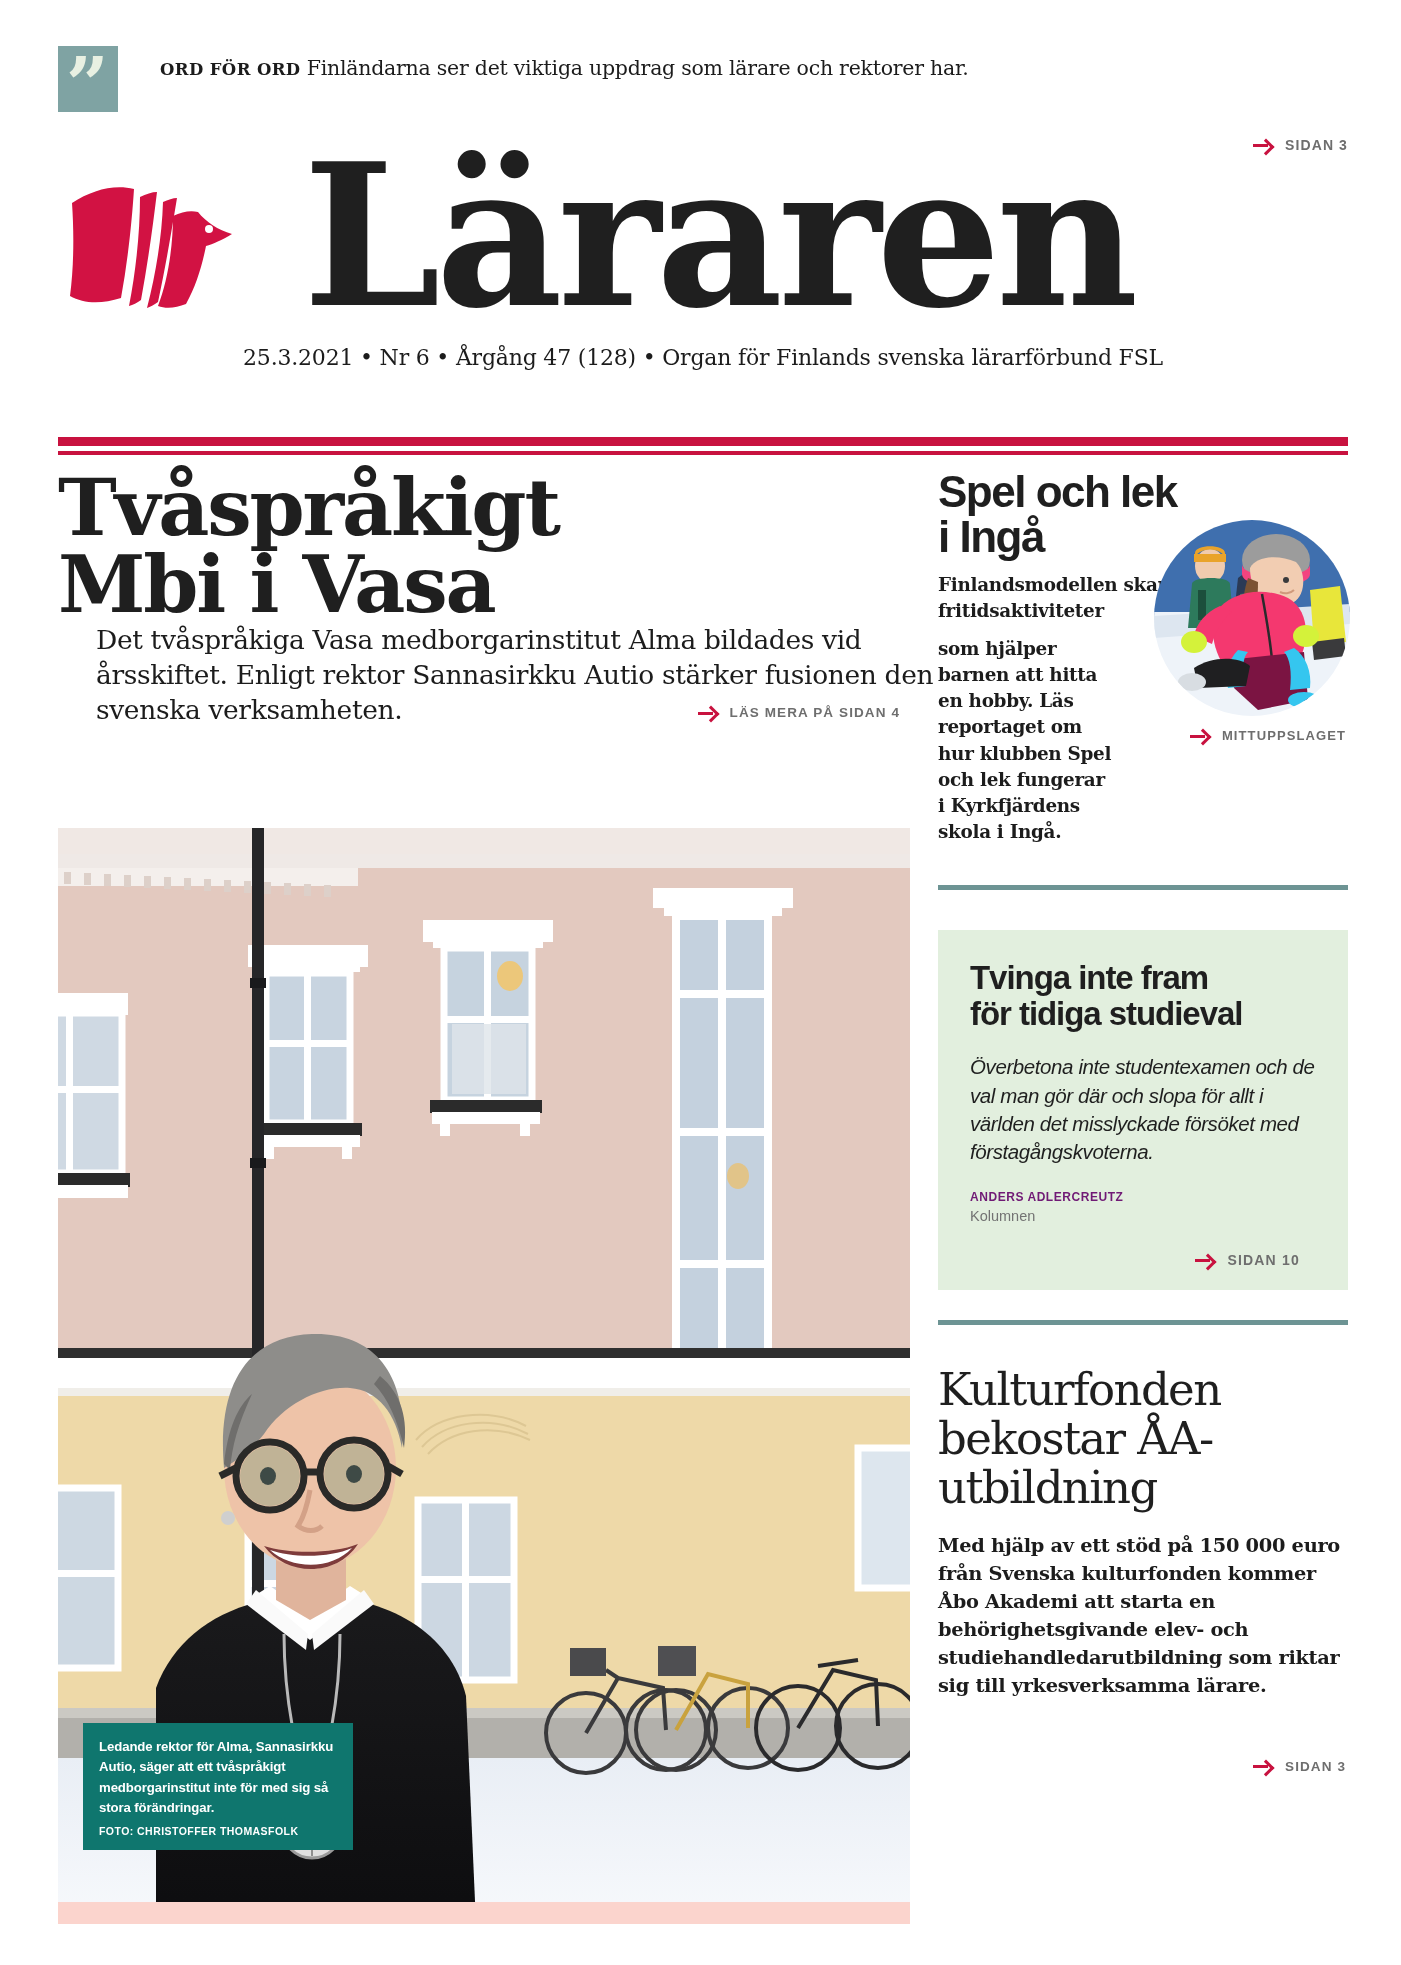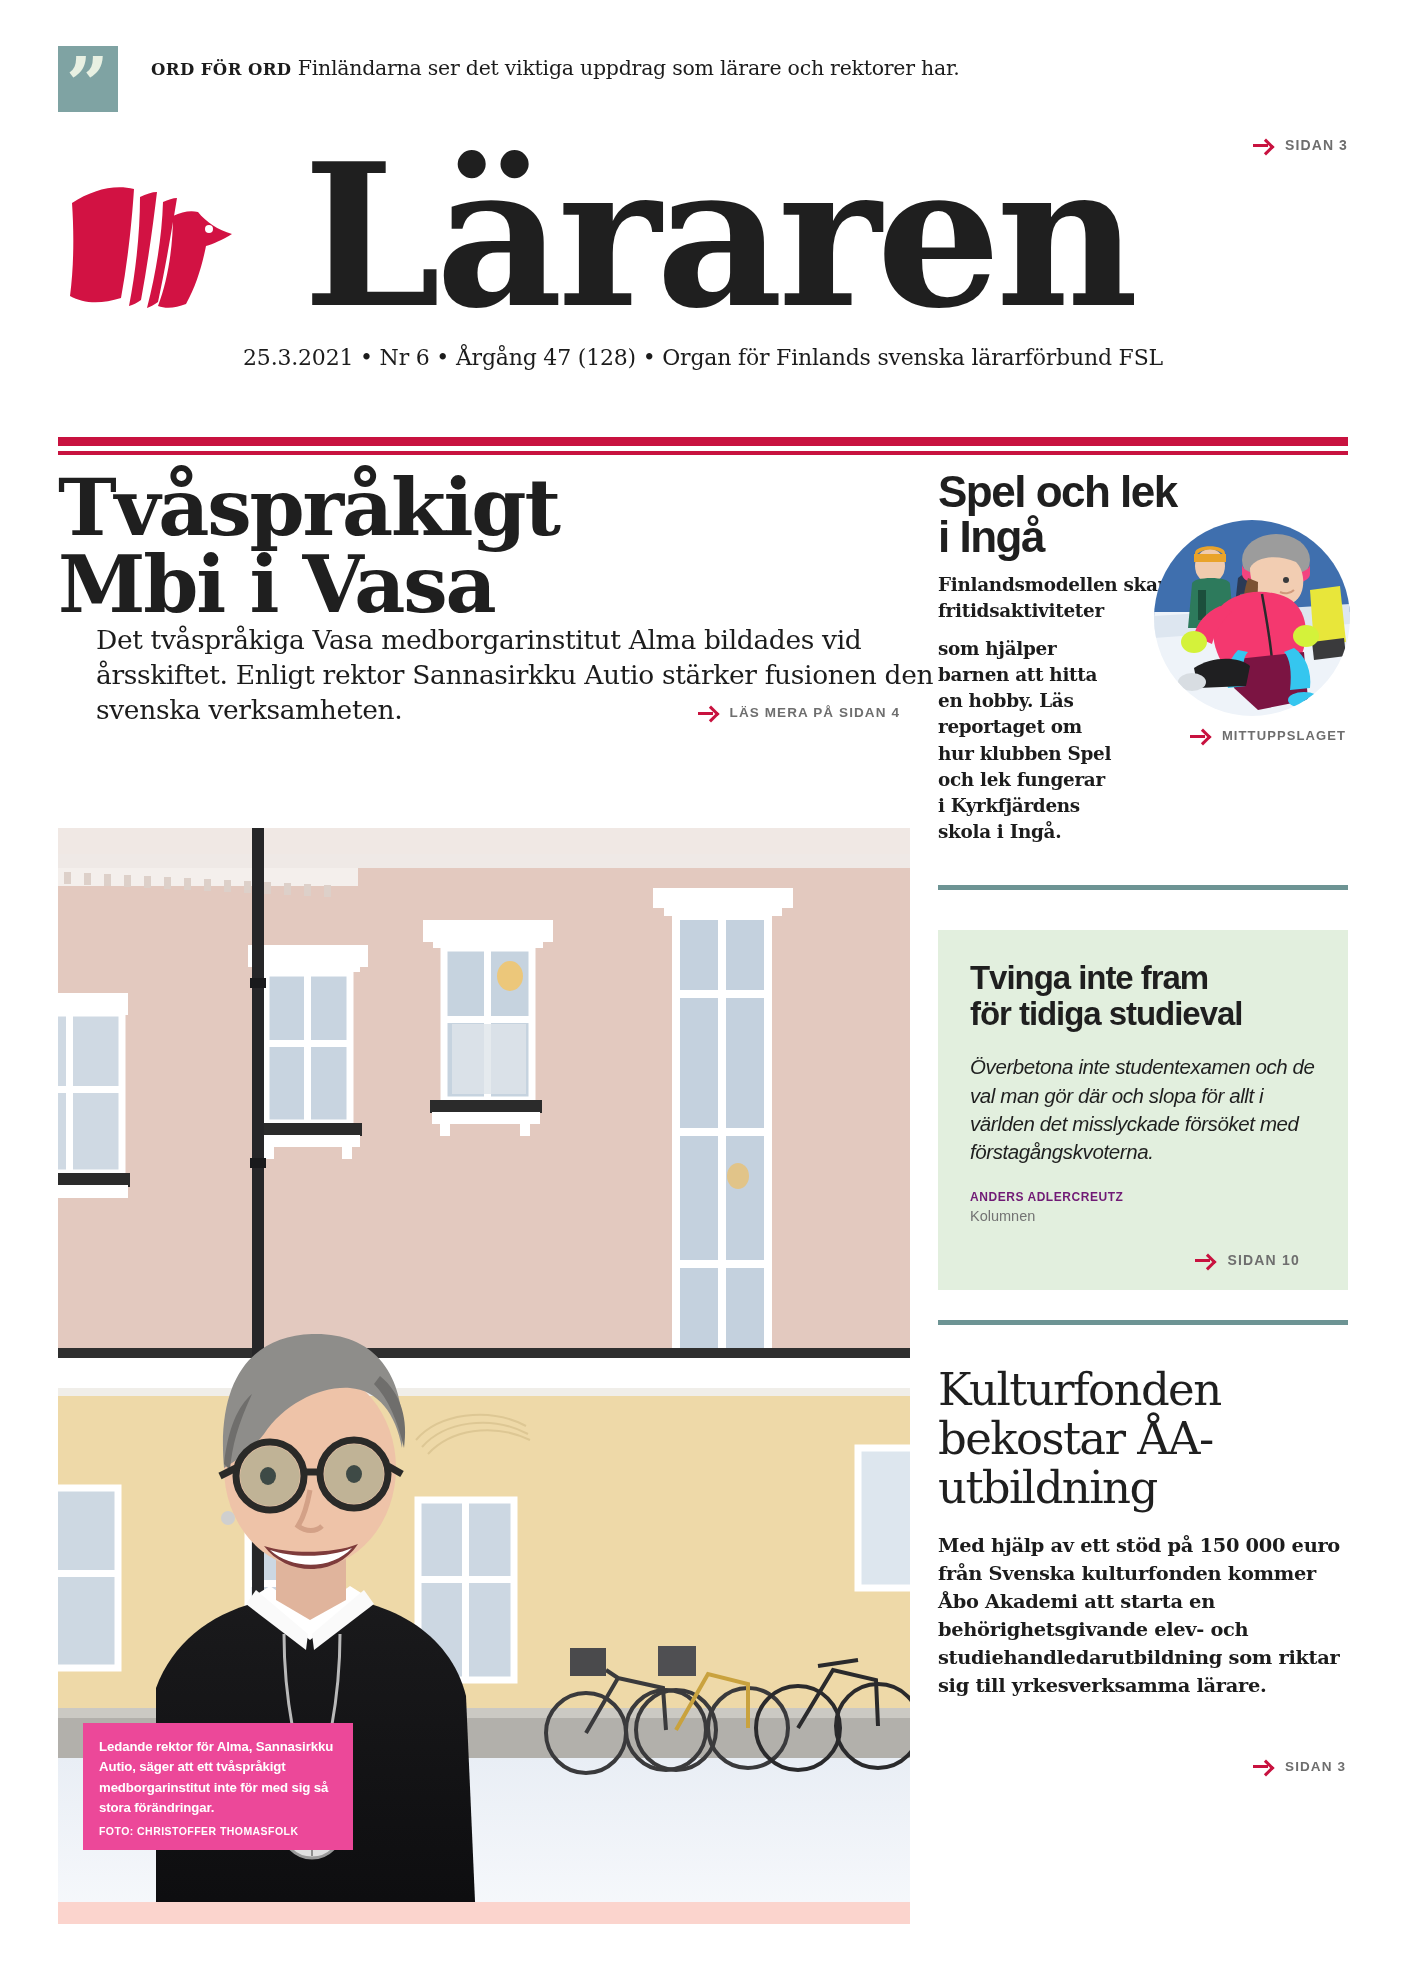--- a/index.html
+++ b/index.html
@@ -35,21 +35,21 @@
     position: absolute;
     left: 8px; top: 2px;
     font-family: "DejaVu Serif", serif;
     font-size: 74px;
     font-weight: 700;
     color: #e8f0e2;
     line-height: 1;
     letter-spacing: -2px;
   }
   .topbar-text {
-    margin-left: 33px;
+    margin-left: 42px;
     padding-top: 10px;
     font-family: "DejaVu Serif", serif;
     font-size: 20.5px;
     color: #1c1c1c;
     letter-spacing: -0.25px;
     white-space: nowrap;
   }
   .topbar-text .kicker {
     font-weight: 700;
     font-size: 16.5px;
@@ -175,21 +175,21 @@
     left: 58px; top: 828px;
     width: 852px; height: 1096px;
     overflow: hidden;
     background: #dfe7ef;
   }
   .photo-wrap svg { display: block; }
   .caption-box {
     position: absolute;
     left: 25px; bottom: 74px;
     width: 270px;
-    background: #ec4899;
+    background: #0f766e;
     padding: 14px 15px 13px 16px;
     color: #fff;
   }
   .caption-text {
     font-family: "Liberation Sans", sans-serif;
     font-weight: 700;
     font-size: 13.2px;
     line-height: 1.53;
     letter-spacing: -0.1px;
   }

